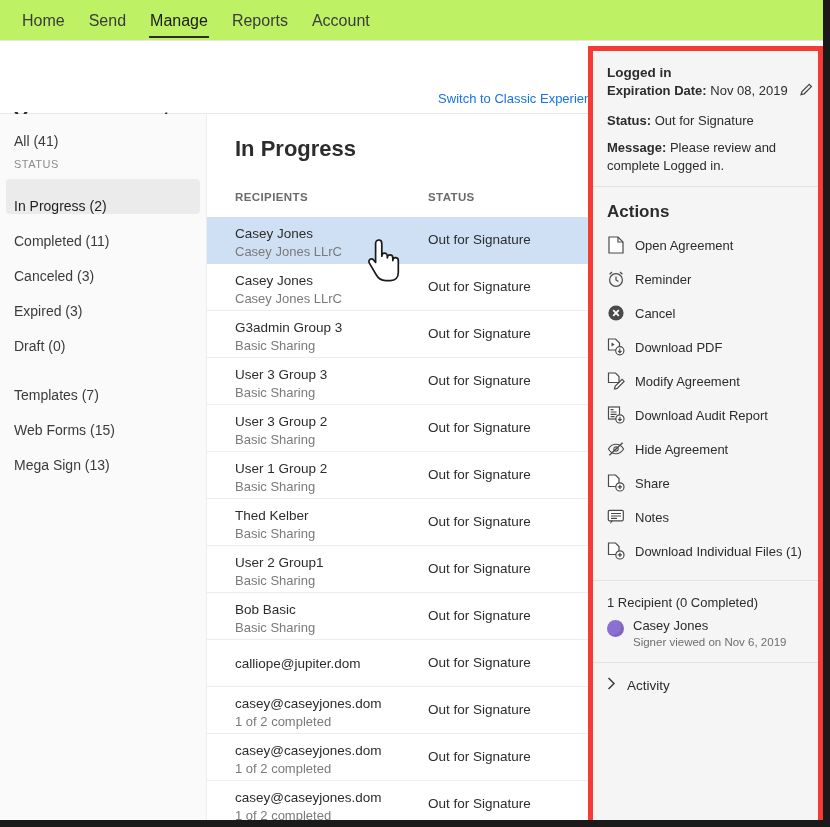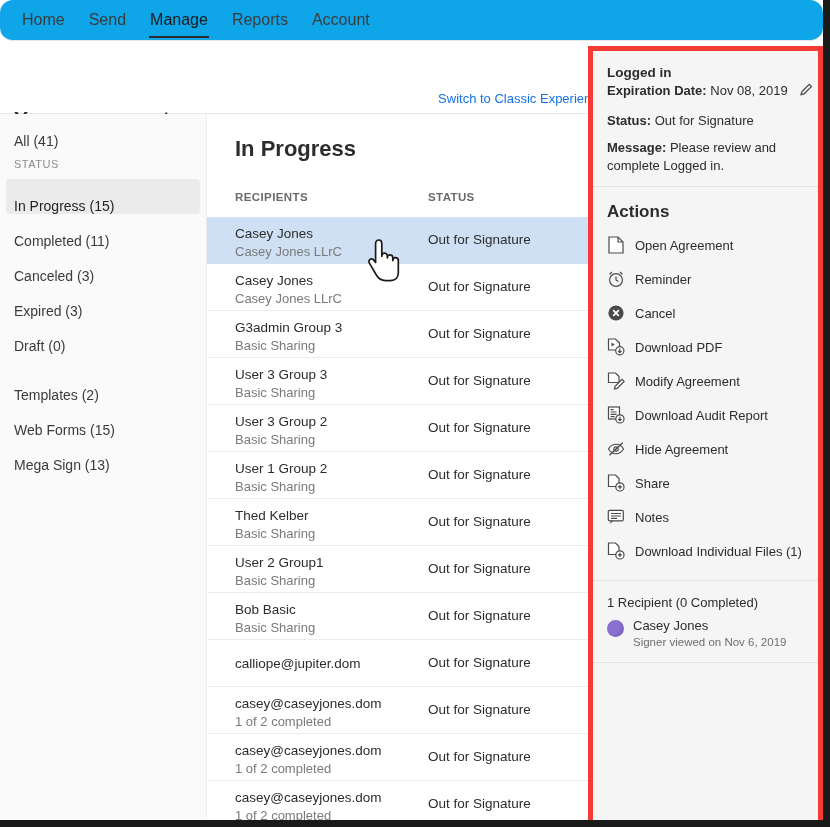--- a/index.html
+++ b/index.html
@@ -14,25 +14,24 @@
     width: 830px; height: 827px;
     background: #ffffff;
     border-bottom: 7px solid #1a1a1a;
     border-right: 7px solid #1a1a1a;
     overflow: hidden;
   }
 
   
   .topnav {
     position: absolute; left: 0; top: 0; width: 823px; height: 41px;
-    background: #0ea5e9;
+    background: #bef264;
     border-bottom: 1px solid #e6e6e6;
-    display: flex; align-items: center;
+    display: flex; align-items: flex-start;
     padding-left: 10px;
-    border-radius: 13px;
   }
   .navitem {
     position: relative;
     font-size: 16px; color: #3b3b3b;
     padding: 0 12px; height: 41px;
     display: flex; align-items: center;
     cursor: pointer;
   }
   .navitem.active { color: #1a1a1a; font-weight: 500; }
   .navitem.active::after {
@@ -258,37 +257,37 @@
       <span class="ph">Search for agreements and users...</span>
     </div>
   </div>
 
   <div class="sidebar">
     <div class="sb-item">
         <span>All (41)</span>
       </div>
     <div class="sb-head">STATUS</div>
     <div class="sb-item selected">
-        <span>In Progress (15)</span>
+        <span>In Progress (2)</span>
       </div>
     <div class="sb-item">
         <span>Completed (11)</span>
       </div>
     <div class="sb-item">
         <span>Canceled (3)</span>
       </div>
     <div class="sb-item">
         <span>Expired (3)</span>
       </div>
     <div class="sb-item">
         <span>Draft (0)</span>
       </div>
     <div class="sb-gap"></div>
     <div class="sb-item">
-        <span>Templates (2)</span>
+        <span>Templates (7)</span>
       </div>
     <div class="sb-item">
         <span>Web Forms (15)</span>
       </div>
     <div class="sb-item">
         <span>Mega Sign (13)</span>
       </div>
   </div>
 
   <div class="listpane">
@@ -506,17 +505,25 @@
       <div class="recip">
         <div class="avatar"></div>
         <div>
           <div class="rn">Casey Jones</div>
           <div class="rd">Signer viewed on Nov 6, 2019</div>
         </div>
       </div>
 
       <div class="dp-divider"></div>
 
+      <div class="activity">
+        <span>
+          <svg width="9" height="13" viewBox="0 0 9 13">
+              <path d="M1.5 1 L7 6.5 L1.5 12" fill="none" stroke="#3b3b3b" stroke-width="1.5"></path>
+            </svg>
+        </span>
+        <span>Activity</span>
+      </div>
 
     </div>
   </div>
 
 </div>
 
 </body></html>

